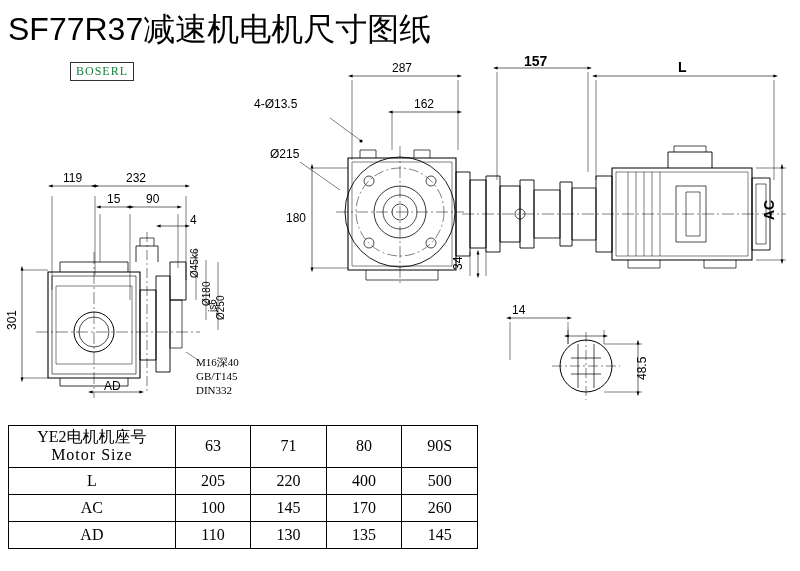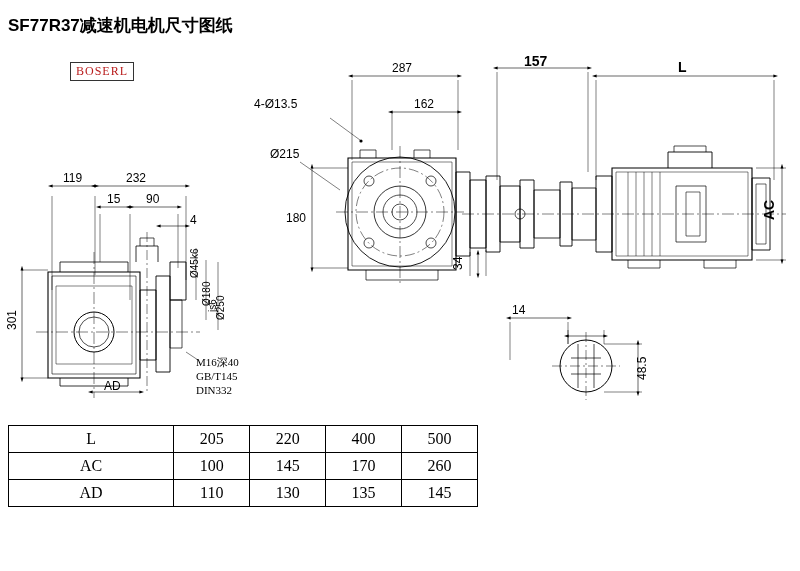--- a/index.html
+++ b/index.html
@@ -11,34 +11,34 @@
     width: 800px;
     height: 571px;
     position: relative;
     font-family: "Liberation Sans", sans-serif;
     color: #000;
     overflow: hidden;
   }
   #page-title {
     position: absolute;
     left: 8px;
-    top: 14px;
-    font-size: 17px;
-    font-weight: bold;
+    top: 8px;
+    font-size: 32px;
+    font-weight: normal;
     letter-spacing: 0px;
     white-space: nowrap;
   }
   .logo-box {
     position: absolute;
     left: 70px;
     top: 62px;
     border: 1px solid #333;
     padding: 1px 5px;
     font-size: 12px;
-    color: #b91c1c;
+    color: #15803d;
     font-family: "Liberation Serif", serif;
     letter-spacing: 1px;
   }
   svg.drawing {
     position: absolute;
     left: 0;
     top: 0;
     width: 800px;
     height: 571px;
   }
@@ -288,20 +288,30 @@
   <text class="dim-text" x="286" y="222">180</text>
   <text class="dim-text" x="462" y="270" transform="rotate(-90 462,270)">34</text>
   <text class="dim-text-bold" x="774" y="220" transform="rotate(-90 774,220)">AC</text>
 
   <text class="dim-text" x="512" y="314">14</text>
   <text class="dim-text" x="646" y="380" transform="rotate(-90 646,380)">48.5</text>
 </svg>
 
 <table id="spec-table">
   <tbody>
+    <tr>
+      <td class="label-cell">
+        <span class="cn-line">YE2电机机座号</span>
+        <span class="en-line">Motor Size</span>
+      </td>
+      <td class="val-cell">63</td>
+      <td class="val-cell">71</td>
+      <td class="val-cell">80</td>
+      <td class="val-cell">90S</td>
+    </tr>
     <tr>
       <td class="label-cell">L</td>
       <td class="val-cell">205</td>
       <td class="val-cell">220</td>
       <td class="val-cell">400</td>
       <td class="val-cell">500</td>
     </tr>
     <tr>
       <td class="label-cell">AC</td>
       <td class="val-cell">100</td>

